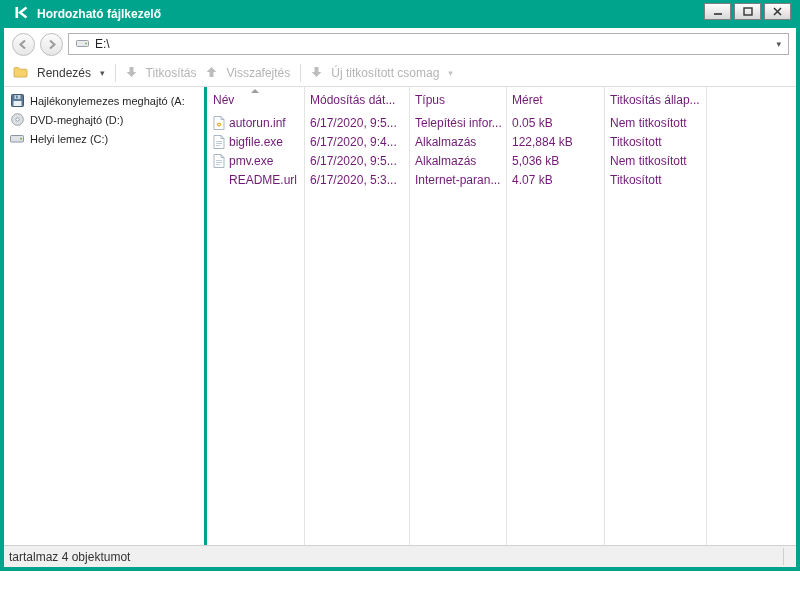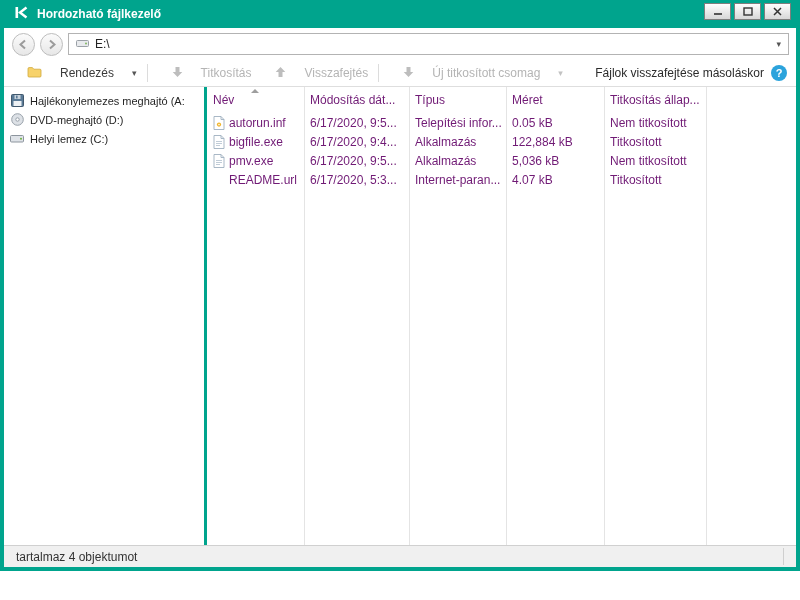--- a/index.html
+++ b/index.html
@@ -23,21 +23,21 @@
   .navbtn { width:23px; height:23px; flex:0 0 auto; border-radius:50%; border:1px solid #bdbdbd;
             background:linear-gradient(#fbfbfb,#e7e7e7); display:flex; align-items:center; justify-content:center; cursor:pointer; }
   .addressbar { flex:1; height:22px; border:1px solid #b3b3b3; background:#fff;
                 display:flex; align-items:center; gap:6px; padding:0 7px; cursor:text; }
   .addrtext { flex:1; font-size:12px; color:#222; }
   .addrchev { font-size:9px; color:#555; cursor:pointer; }
 
   
   .toolbar { height:27px; flex:0 0 auto; display:flex; align-items:center; gap:10px;
              padding:0 9px; background:#fff; border-bottom:1px solid #dedede; }
-  .tbtn { display:flex; align-items:center; gap:18px; font-size:12px; color:#3a3a3a; cursor:pointer; white-space:nowrap;margin-left:14px; }
+  .tbtn { display:flex; align-items:center; gap:9px; font-size:12px; color:#3a3a3a; cursor:pointer; white-space:nowrap; }
   .tbtn.disabled { color:var(--disabled-text,#b4b4b4); }
   .caret { font-size:9px; color:#555; }
   .tbtn.disabled .caret { color:#c2c2c2; }
   .tsep { width:1px; height:18px; background:#dcdcdc; }
   .spacer { flex:1; }
   .tright { display:flex; align-items:center; gap:7px; font-size:12px; color:#2b2b2b; white-space:nowrap; }
   .infoicon { width:16px; height:16px; border-radius:50%; background:var(--info-blue,#2ba3dc);
               color:#fff; font-size:11px; font-weight:bold; display:flex; align-items:center; justify-content:center; cursor:pointer; }
 
   
@@ -56,21 +56,21 @@
   .fheader, .frow { display:grid; grid-template-columns:97px 105px 97px 98px 102px; align-items:center; }
   .fheader { height:26px; }
   .frow { height:19px; cursor:pointer; }
   .hcell, .fcell { padding-left:6px; white-space:nowrap; overflow:hidden; }
   .fcell.name { display:flex; align-items:center; gap:4px; }
   .ficon { width:12px; flex:0 0 auto; display:flex; }
 
   
   .statusbar { height:22px; flex:0 0 auto; background:var(--status-bar-bg,#f0f0f0);
                border-top:1px solid #d0d0d0; display:flex; align-items:center;
-               padding-left:12px; font-size:12px; color:#333; position:relative; }
+               padding-left:5px; font-size:12px; color:#333; position:relative; }
   .grip { position:absolute; right:0; top:2px; bottom:2px; width:13px; border-left:1px solid #cfcfcf; }
 </style>
 </head>
 <body>
 
 <div class="window">
 
   <div class="titlebar">
     <span>
       <svg width="15" height="15" viewBox="0 0 15 15">
@@ -152,24 +152,20 @@
     <div class="tbtn disabled">
       <span>
         <svg width="11" height="12" viewBox="0 0 11 12">
             <path d="M3.5 1 L7.5 1 L7.5 6 L10.3 6 L5.5 11 L0.7 6 L3.5 6 Z" fill="#bdbdbd"></path>
           </svg>
       </span>
       <span>Új titkosított csomag</span>
       <span class="caret">▾</span>
     </div>
     <div class="spacer"></div>
-    <div class="tright">
-      <span>Fájlok visszafejtése másoláskor</span>
-      <span class="infoicon">?</span>
-    </div>
   </div>
 
   <div class="bodyrow">
     <div class="sidebar">
       <div class="sitem">
         <span class="sicon">
           <svg width="13" height="13" viewBox="0 0 13 13">
               <rect x="0.5" y="0.5" width="12" height="12" rx="1" fill="#5a7a96" stroke="#41586d"></rect>
               <rect x="3.5" y="1" width="6" height="4" fill="#c9d3dc"></rect>
               <rect x="5" y="1.6" width="1.6" height="2.8" fill="#5a7a96"></rect>

